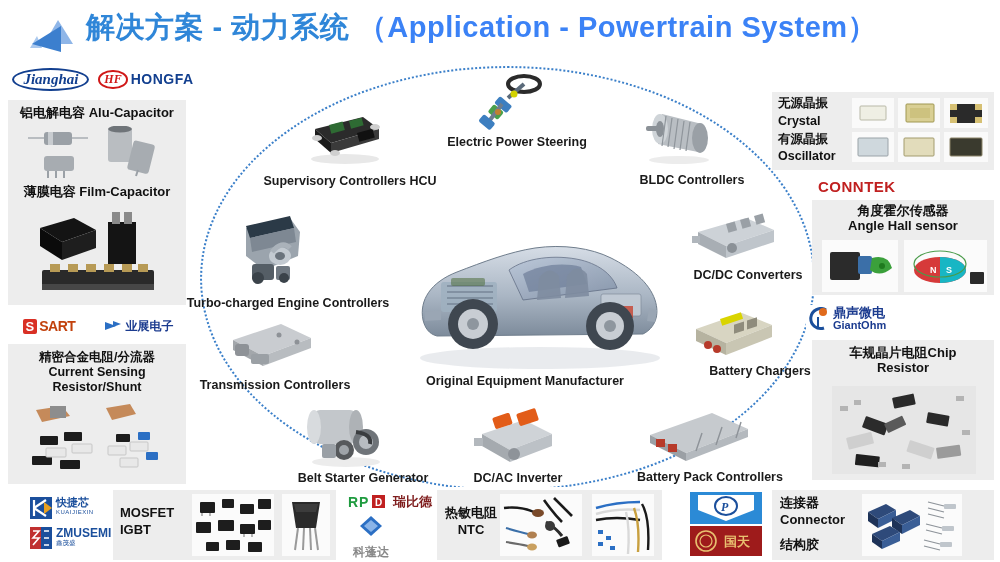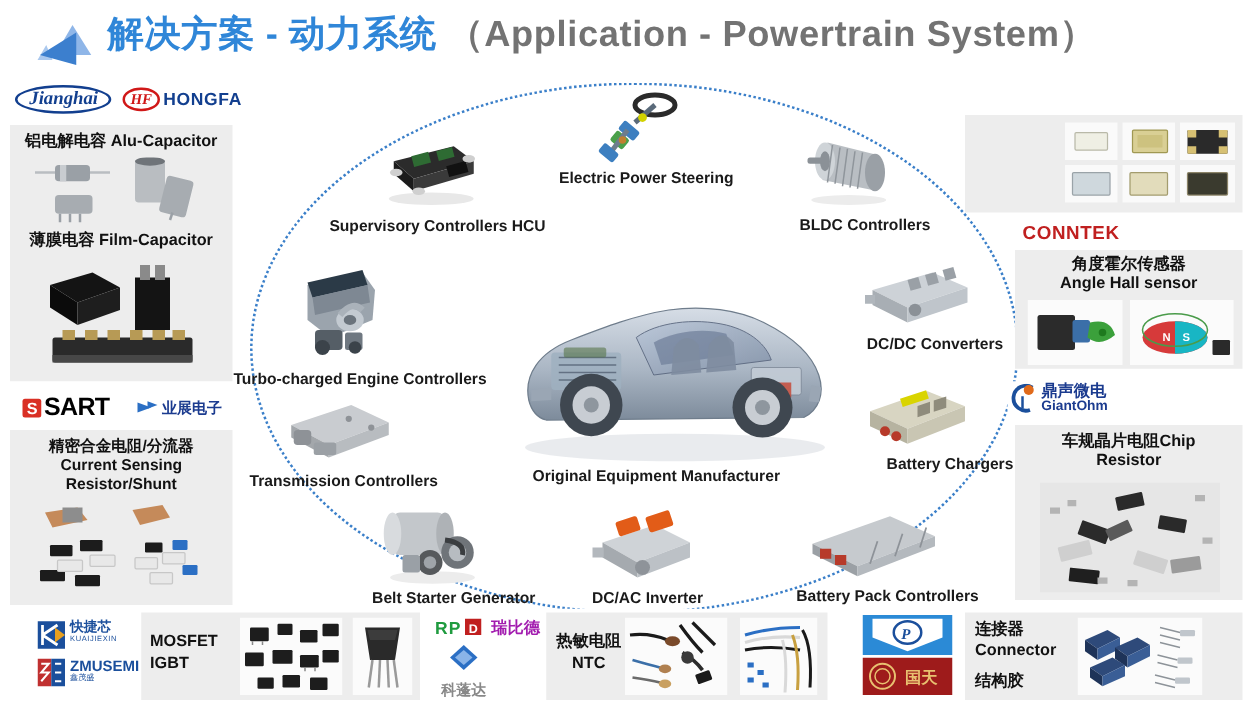--- a/index.html
+++ b/index.html
@@ -13,21 +13,21 @@
   #root{position:relative;width:1000px;height:562px;}
 
   
   .title-bar{position:absolute;left:0;top:0;width:1000px;height:60px;}
   .logo-mark{position:absolute;left:28px;top:18px;width:58px;height:38px;}
   .title-text{
     position:absolute;left:86px;top:8px;
     font-size:29px;font-weight:bold;color:#2f86d8;
     letter-spacing:0.5px;white-space:nowrap;
   }
-  .title-text .en{color:#737373;}
+  .title-text .en{color:#3b82f6;}
 
   
   .panel{position:absolute;background:#ededed;box-sizing:border-box;}
   .panel-title{
     text-align:center;font-weight:bold;color:#111;
     line-height:1.18;
   }
   .logo-row{position:absolute;background:#ffffff;display:flex;align-items:center;}
 
   
@@ -58,21 +58,21 @@
     color:#123f8f;font-style:italic;font-family:"Liberation Serif",serif;
     font-size:15px;padding:1px 9px;
   }
   .hongfa-h{
     color:#d01818;border:2px solid #d01818;border-radius:50%;
     font-size:12px;padding:0 4px;font-family:"Liberation Serif",serif;
     font-style:italic;
   }
   .hongfa-t{color:#123f8f;font-size:14px;letter-spacing:0.5px;text-align:center;}
   .sart-s{background:#d93025;color:#fff;font-size:13px;padding:0 3px;border-radius:2px;}
-  .sart-t{color:#000000;font-size:20px;letter-spacing:-0.5px;}
+  .sart-t{color:#c2410c;font-size:14px;letter-spacing:-0.5px;}
   .yezhan-t{color:#1b3b8f;font-size:12px;}
   .txc{color:#1b4f9c;font-size:24px;letter-spacing:-1px;font-family:"Liberation Sans",sans-serif;}
   .conntek{color:#c02020;font-size:15px;letter-spacing:0.5px;}
   .giantohm-t{color:#1b3b8f;font-size:11px;}
   .kld{color:#888;font-size:12px;}
 </style>
 </head>
 <body>
 
 <div id="root">
@@ -389,20 +389,26 @@
       </g>
       <g fill="#2b6fc4">
         <rect x="118" y="32" width="12" height="8" rx="1"></rect>
         <rect x="126" y="52" width="12" height="8" rx="1"></rect>
       </g>
     </svg>
   </div>
 
 
   <div class="panel" style="left:772px;top:92px;width:222px;height:78px;">
+    <div style="position:absolute;left:6px;top:3px;font-weight:bold;font-size:12.5px;line-height:1.42;color:#111;">
+      <div>无源晶振</div>
+      <div>Crystal</div>
+      <div>有源晶振</div>
+      <div>Oscillator</div>
+    </div>
     <svg style="position:absolute;left:80px;top:4px;" width="138" height="70">
       <rect x="0" y="2" width="42" height="30" fill="#fafafa"></rect>
       <rect x="8" y="10" width="26" height="14" rx="1" fill="#efefe4" stroke="#b9b9a8"></rect>
       <rect x="46" y="2" width="42" height="30" fill="#fafafa"></rect>
       <rect x="54" y="8" width="28" height="18" rx="1" fill="#d9cf94" stroke="#a09852"></rect>
       <rect x="58" y="12" width="20" height="10" fill="#cdc27f"></rect>
       <rect x="92" y="2" width="44" height="30" fill="#fafafa"></rect>
       <rect x="98" y="8" width="32" height="19" rx="1" fill="#2a2a2a"></rect>
       <g fill="#d6c073">
           <rect x="98" y="8" width="7" height="6"></rect>
@@ -549,21 +555,21 @@
     </svg>
 
     <div class="bstrip-bg" style="left:437px;top:3px;width:225px;height:70px;"></div>
     <div style="position:absolute;left:348px;top:6px;display:flex;align-items:center;gap:3px;">
       <svg width="42" height="18">
         <text x="0" y="14" font-size="14" font-weight="bold" fill="#1f9b3f" font-family="Liberation Sans, sans-serif">R</text>
         <text x="11" y="14" font-size="14" font-weight="bold" fill="#1f9b3f" font-family="Liberation Sans, sans-serif">P</text>
         <rect x="24" y="2" width="13" height="13" fill="#c02020"></rect>
         <text x="27" y="13" font-size="10" font-weight="bold" fill="#fff" font-family="Liberation Sans, sans-serif">D</text>
       </svg>
-      <span style="color:#a21caf;font-weight:bold;font-size:13px;">瑞比德</span>
+      <span style="color:#7f1d1d;font-weight:bold;font-size:13px;">瑞比德</span>
     </div>
     <div style="position:absolute;left:336px;top:27px;text-align:center;width:70px;">
       <svg width="34" height="24">
         <path d="M17,2 L28,12 L17,22 L6,12 Z" fill="#2b6fc4"></path>
         <path d="M17,6 L24,12 L17,18 L10,12 Z" fill="#8ab4e8"></path>
       </svg>
       <div class="brand kld">科蓬达</div>
     </div>
     <div class="bstrip-label" style="left:442px;top:18px;text-align:center;width:58px;">
       <div>热敏电阻</div>

